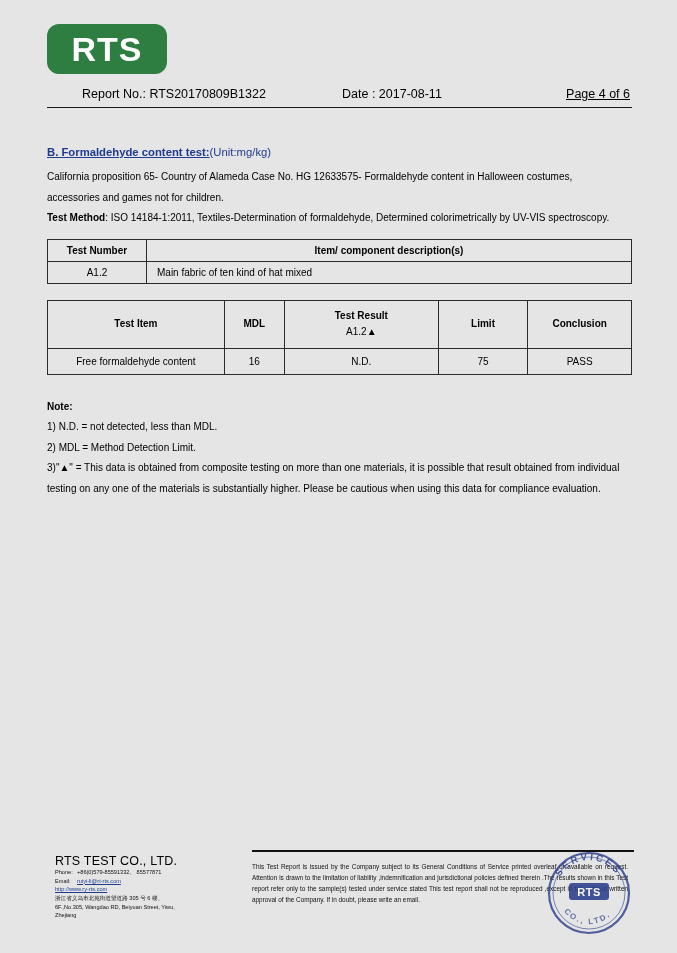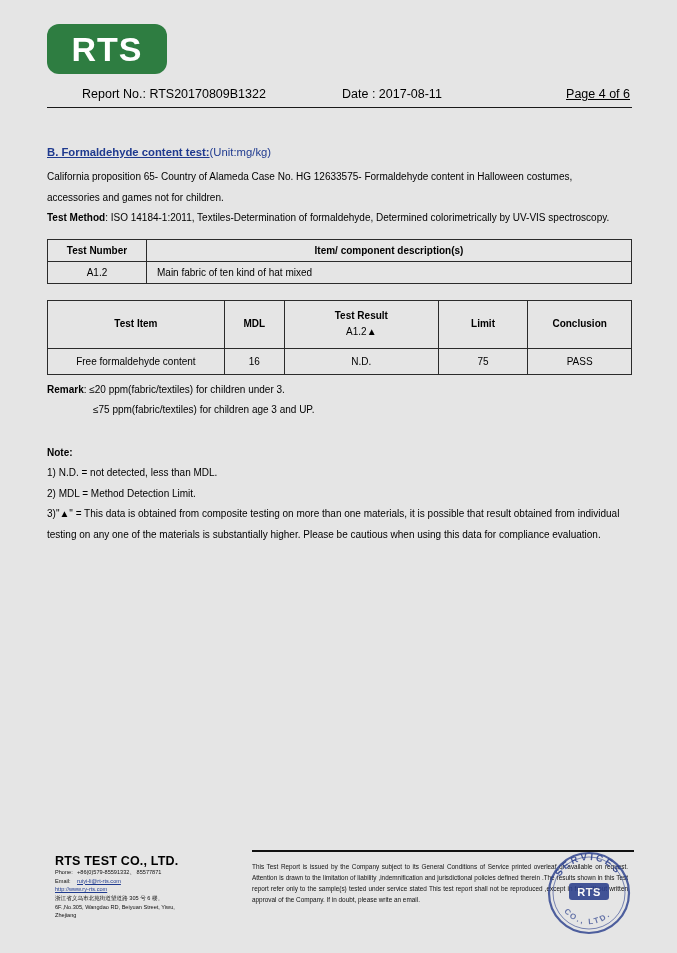--- a/index.html
+++ b/index.html
@@ -148,21 +148,21 @@
     height: 117px;
   }
   .footer-left {
     position: absolute;
     left: 55px;
     top: 18px;
     width: 185px;
   }
   .co-name {
     font-size: 12.5px;
-    font-weight: bold;
+    font-weight: normal;
     letter-spacing: 0.2px;
   }
   .co-line {
     font-size: 5.6px;
     line-height: 1.55;
     color: #111;
     white-space: nowrap;
   }
   .co-link {
     color: #1f3a8f;
@@ -276,24 +276,20 @@
         <tr>
           <td>Free formaldehyde content</td>
           <td>16</td>
           <td>N.D.</td>
           <td>75</td>
           <td>PASS</td>
         </tr>
       </tbody>
     </table>
 
-    <div class="remark">
-      <div><b>Remark</b><span>: ≤20 ppm(fabric/textiles) for children under 3.</span></div>
-      <div class="remark-ind">≤75 ppm(fabric/textiles) for children age 3 and UP.</div>
-    </div>
 
     <div class="note">
       <div class="note-head">Note:</div>
       <div>1) N.D. = not detected, less than MDL.</div>
       <div>2) MDL = Method Detection Limit.</div>
       <div>3)"▲" = This data is obtained from composite testing on more than one materials, it is possible that result obtained from individual</div>
       <div>testing on any one of the materials is substantially higher. Please be cautious when using this data for compliance evaluation.</div>
     </div>
 
   </div>

